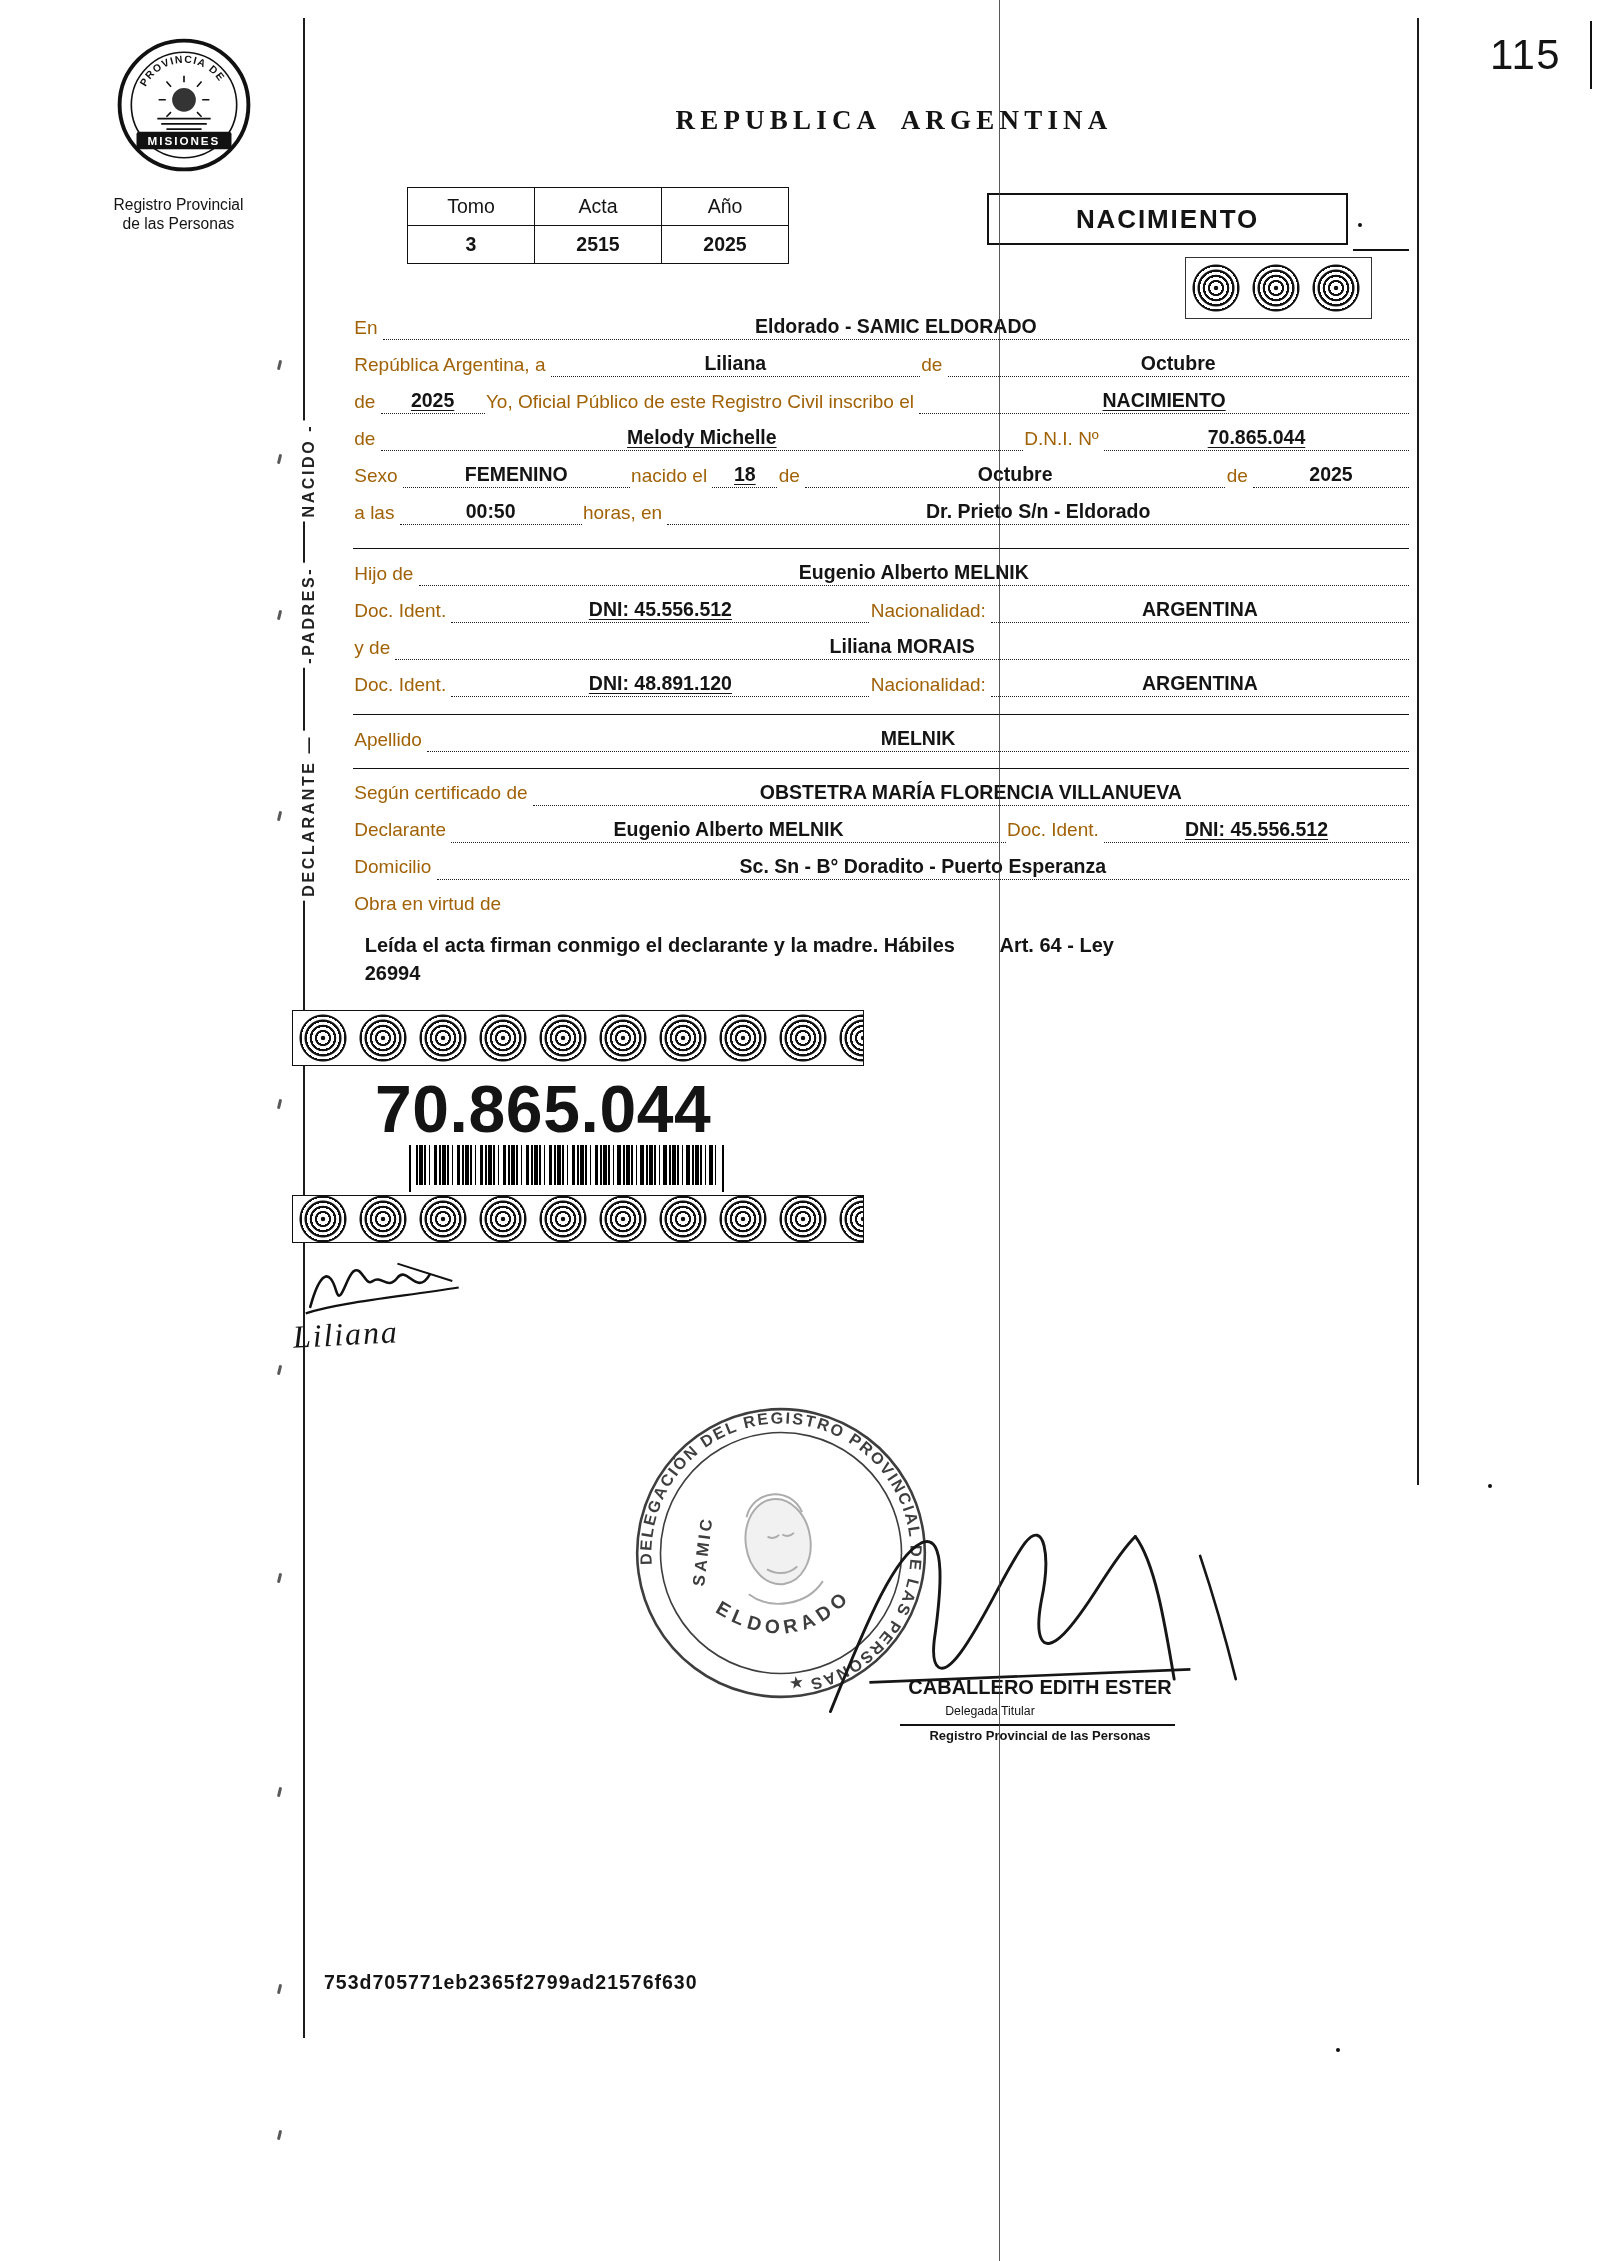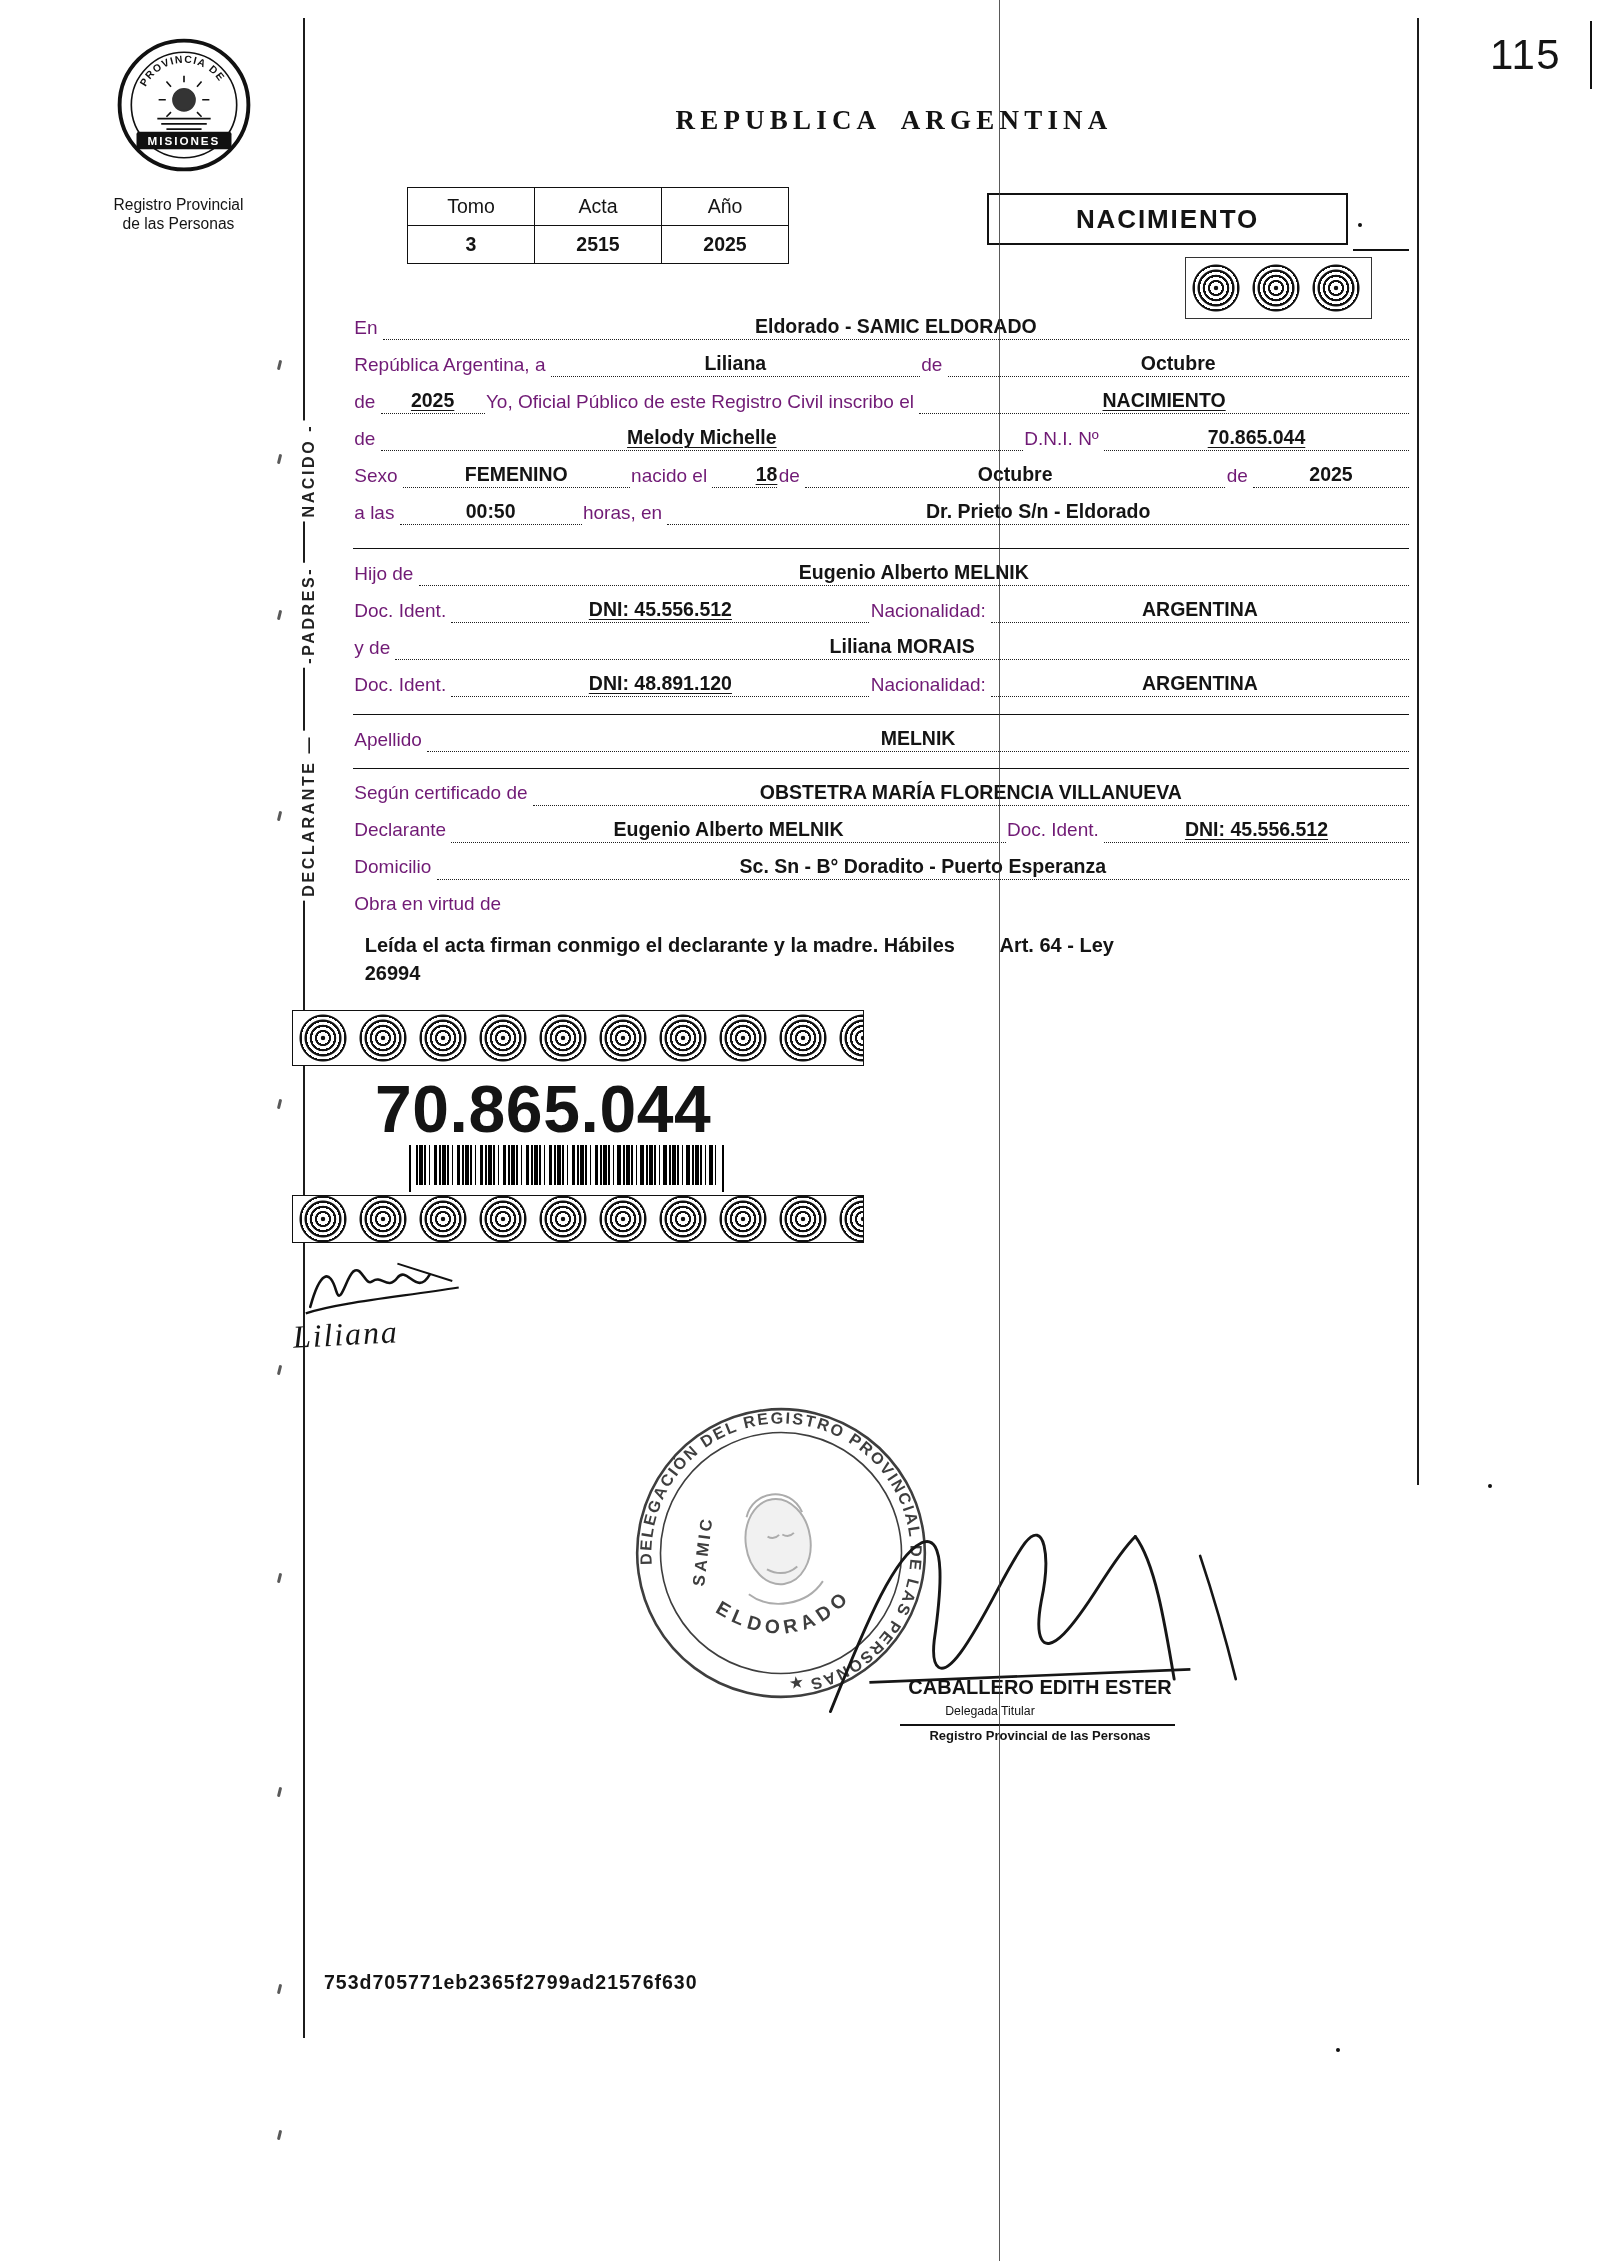--- a/index.html
+++ b/index.html
@@ -60,26 +60,26 @@
   
   .side-label { position:absolute; left:300px; writing-mode:vertical-rl; transform:rotate(180deg);
     font-size:16px; font-weight:700; letter-spacing:2.6px; color:#222; background:#fff; padding:3.9px 0; z-index:5; }
   .sl-nacido { top:420px; }
   .sl-padres { top:563px; }
   .sl-declarante { top:731px; }
 
   
   .form-block { left:353px; top:303px; width:1056px; }
   .row { display:flex; align-items:flex-end; height:37px; font-size:19px; }
-  .lbl { white-space:nowrap; padding:0 5.2px 1.3px 1.3px; color:#701a75; }
+  .lbl { white-space:nowrap; padding:0 5.2px 1.3px 1.3px; color:#a16207; }
   .fill { border-bottom:1.9px dotted #1f1f1f; text-align:center; font-weight:700; font-size:19.5px;
     padding-bottom:0.6px; white-space:nowrap; min-width:26px; }
   .fx1 { flex:1; } .fx4 { flex:4; } .fx5 { flex:5; }
   .w160 { flex:0 0 104px; } .w470 { flex:0 0 305px; } .w350 { flex:0 0 227px; }
-  .w100 { flex:0 0 65px;text-align:right; } .w240 { flex:0 0 156px; } .w280 { flex:0 0 182px; }
+  .w100 { flex:0 0 65px; } .w240 { flex:0 0 156px; } .w280 { flex:0 0 182px; }
   .ul { text-decoration:underline; text-decoration-thickness:1.3px; text-underline-offset:3.2px; }
   .sep { border-top:1.9px solid #111; height:0; }
   .sep1 { margin-top:23px; } .sep2 { margin-top:17px; } .sep3 { margin-top:15.6px; }
   .closing { margin-top:14.3px; padding-left:11.7px; font-weight:700; font-size:20px; line-height:28.5px; }
   .closing-l1 { white-space:nowrap; }
   .closing-ref { margin-left:39px; }
 
   
   .big-number { left:375px; top:1071px; font-size:66px; font-weight:700; letter-spacing:0.6px; }
   .barcode { left:416px; top:1145px; width:300px; height:40px;

